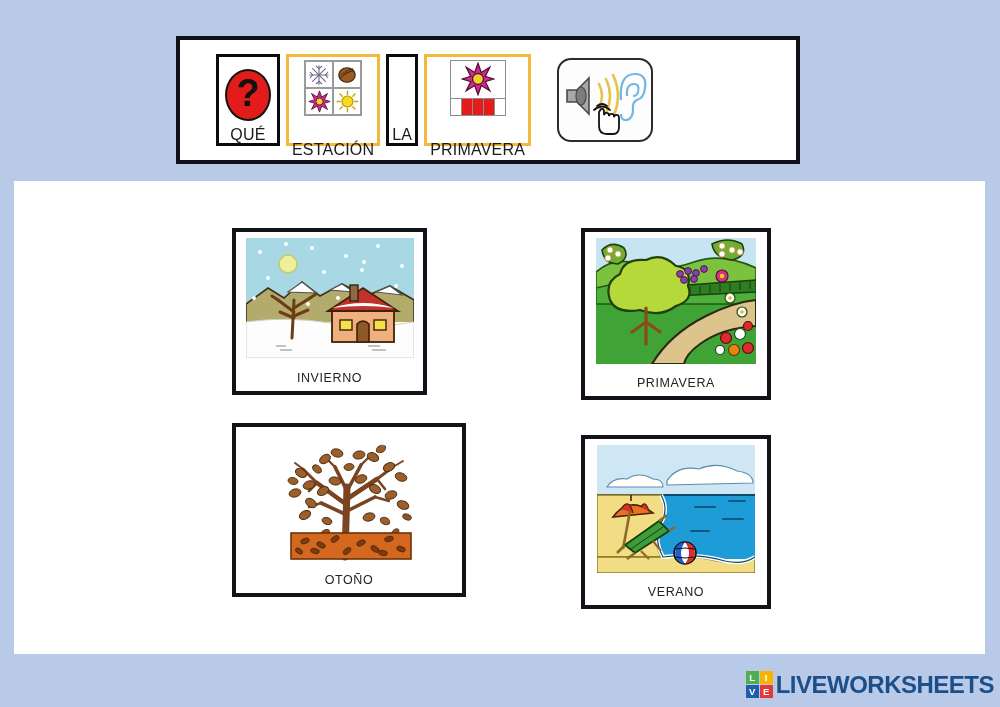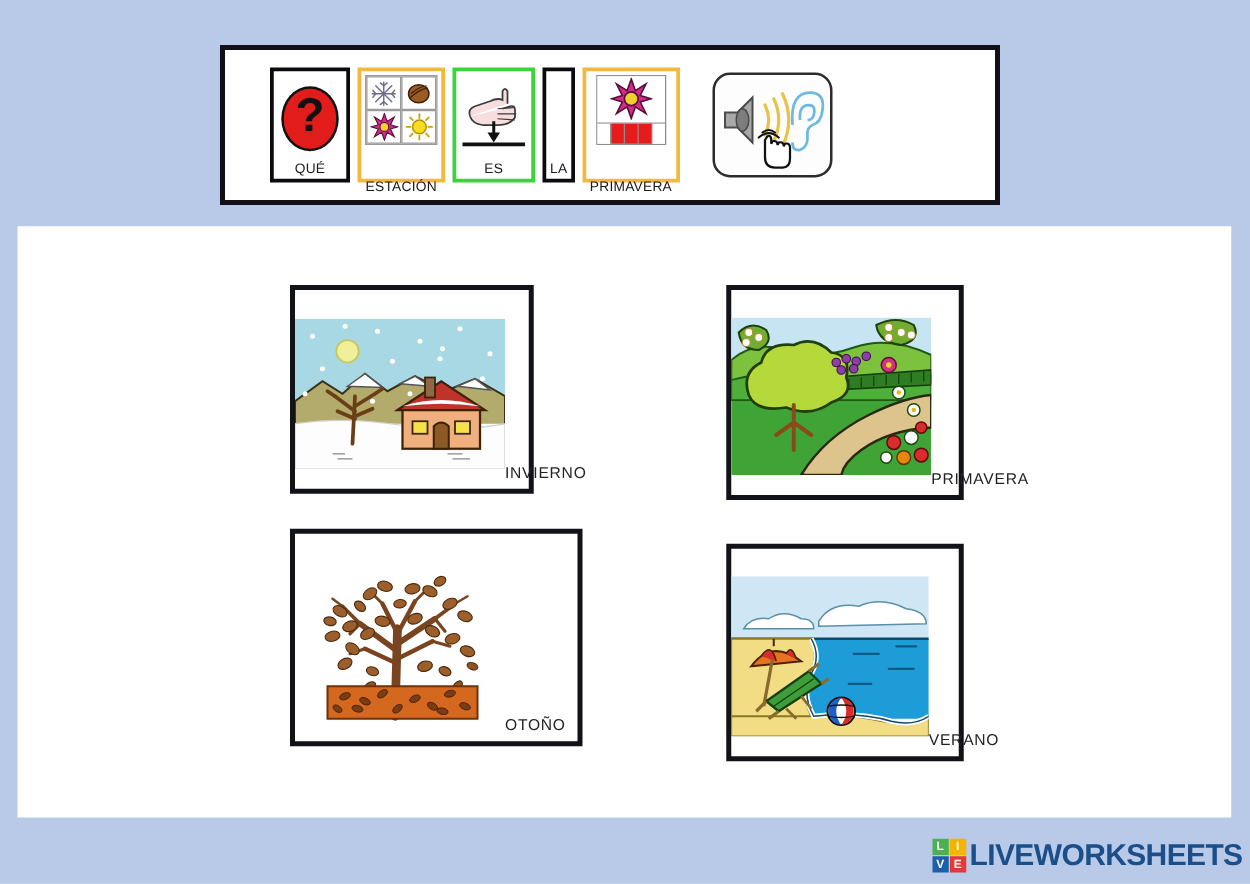--- a/index.html
+++ b/index.html
@@ -29,21 +29,21 @@
     align-items: center; justify-content: space-between;
     padding: 3px 3px 1px 3px;
     height: 92px;
   }
   .pcard.b-black  { border: 3px solid #0b0b0f; }
   .pcard.b-orange { border: 3px solid #f3b93e; gap: 28px; }
   .pcard.b-green  { border: 3px solid #3bd43b; }
 
   .pcard .art { flex: 1; display:flex; align-items:center; justify-content:center; width:100%; }
   .pcard .plabel {
-    font-size: 11px; letter-spacing: .2px; color: #1a1a1a;
+    font-size: 16px; letter-spacing: .2px; color: #1a1a1a;
     line-height: 12px; padding-bottom: 1px; white-space: nowrap;
   }
 
   
   .qmark-wrap { width: 52px; height: 56px; display:flex; align-items:center; justify-content:center;}
   .qmark {
     width: 46px; height: 52px; border-radius: 50%;
     background: #e21b1b; border: 2.5px solid #111;
     display:flex; align-items:center; justify-content:center;
     font-weight: bold; font-size: 38px; color:#111;
@@ -90,21 +90,21 @@
     width: 971px; height: 473px;
     background: #ffffff;
   }
 
   .cards-area { position: relative; width: 100%; height: 100%; }
 
   .scard {
     position: absolute;
     background: #fff;
     border: 4px solid #121219;
-    display: flex; 
+    display: flex; flex-direction: column;
     align-items: center;
   }
   .scard .pic { margin-top: 6px; border: 0; }
   .scard .slabel {
     font-size: 12.5px; color: #232323; letter-spacing: .6px;
     margin-top: auto; margin-bottom: 6px;
   }
 
   #card-invierno  { left: 218px; top: 47px;  width: 195px; height: 167px; }
   #card-primavera { left: 567px; top: 47px;  width: 190px; height: 172px; }
@@ -197,35 +197,20 @@
                   <line x1="7" y1="19" x2="4.5" y2="21.5"></line>
               </g>
               <circle cx="13" cy="13" r="6.2" fill="#f7dc1e" stroke="#b89100" stroke-width="1.3"></circle>
             </svg>
           </div>
         </div>
       </div>
       <div class="plabel">ESTACIÓN</div>
     </div>
 
-    <div class="pcard b-green">
-      <div class="art">
-        <div class="hand-box">
-          <svg width="54" height="50" viewBox="0 0 54 50">
-            <path d="M8 26 Q6 20 12 18 L24 14 Q30 11 34 13 L34 6 Q36 2 38 6 L38 16" fill="#f6dede" stroke="#3a3a3a" stroke-width="1.4"></path>
-            <path d="M8 26 Q10 32 18 33 L30 33 Q40 33 44 27 L44 21 Q44 17 40 18 L34 20" fill="#f6dede" stroke="#3a3a3a" stroke-width="1.4"></path>
-            <path d="M30 20 L44 19 M30 24 L45 24 M30 28 L44 29" stroke="#3a3a3a" stroke-width="1" fill="none"></path>
-            <line x1="27" y1="30" x2="27" y2="42" stroke="#111" stroke-width="2.4"></line>
-            <polygon points="27,47 22,39 32,39" fill="#111"></polygon>
-          </svg>
-          <div class="hand-line"></div>
-        </div>
-      </div>
-      <div class="plabel">ES</div>
-    </div>
 
     <div class="pcard b-black empty">
       <div class="art"></div>
       <div class="plabel">LA</div>
     </div>
 
     <div class="pcard b-orange">
       <div class="art">
         <div class="flowercal">
           <div class="top">

